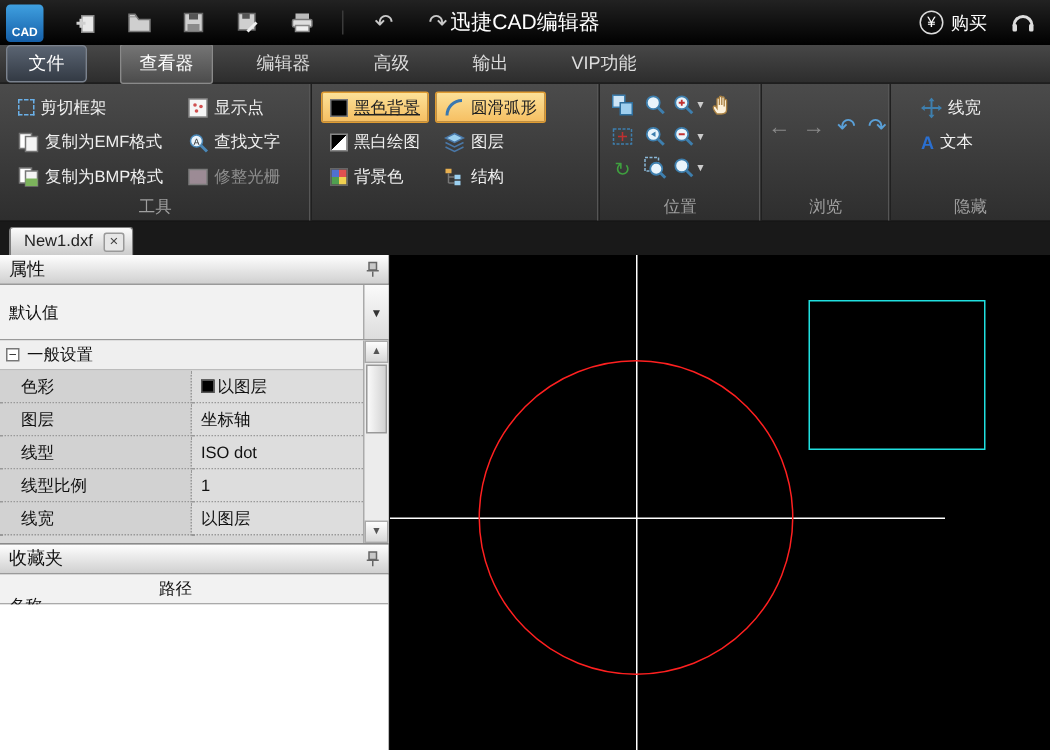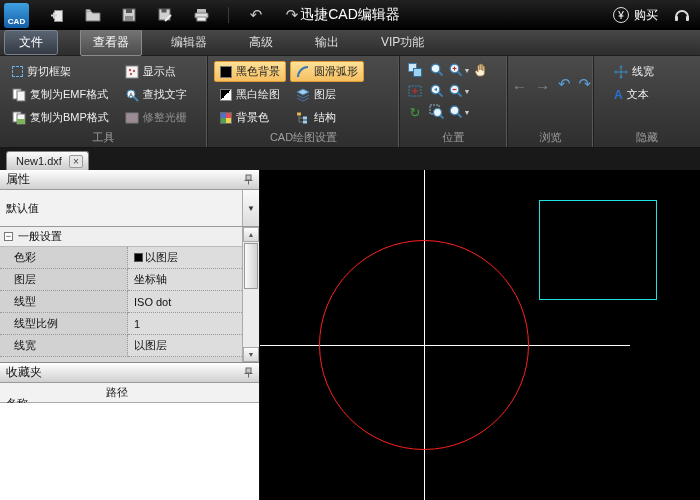--- a/index.html
+++ b/index.html
@@ -240,21 +240,21 @@
             <span>修整光栅</span>
           </div>
         </div>
       </div>
       <div class="rgroup-label">工具</div>
     </div>
 
     <div class="rgroup" style="width:192px;">
       <div class="cols">
         <div class="col">
-          <div class="rbtn hl" style="border-color: rgb(224, 156, 50);">
+          <div class="rbtn hl" style="border-color: rgb(224, 156, 50); text-decoration: underline;">
             <span class="icn">
                 <span style="width:12px;height:12px;background:#000;border:1px solid #777;display:inline-block;"></span>
               </span>
             <span>黑色背景</span>
           </div>
           <div class="rbtn">
             <span class="icn">
                 <span style="width:12px;height:12px;border:1px solid #888;background:linear-gradient(135deg,#000 50%,#fff 50%);display:inline-block;"></span>
               </span>
             <span>黑白绘图</span>
@@ -291,21 +291,20 @@
                   <rect x="1" y="1.5" width="4" height="3" fill="#e8b050"></rect>
                   <path d="M3 4.5 V11 M3 7 h4 M3 11 h4" fill="none" stroke="#777"></path>
                   <rect x="7" y="5.5" width="4" height="3" fill="#9bd0f0"></rect>
                   <rect x="7" y="9.5" width="4" height="3" fill="#9bd0f0"></rect>
                 </svg>
               </span>
             <span>结构</span>
           </div>
         </div>
       </div>
-      <div class="rgroup-label">CAD绘图设置</div>
     </div>
 
     <div class="rgroup" style="width:108px;">
       <div class="pos-rows">
         <div class="pos-row">
           <div class="pos-icon">
               <span class="icn">
                 <svg width="16" height="16" viewBox="0 0 16 16">
                   <rect x="1.5" y="1.5" width="8" height="8" fill="#cfe6f7" stroke="#3e7fae"></rect>
                   <rect x="6.5" y="6.5" width="8" height="8" fill="#9fcfef" stroke="#2e6f9e"></rect>

